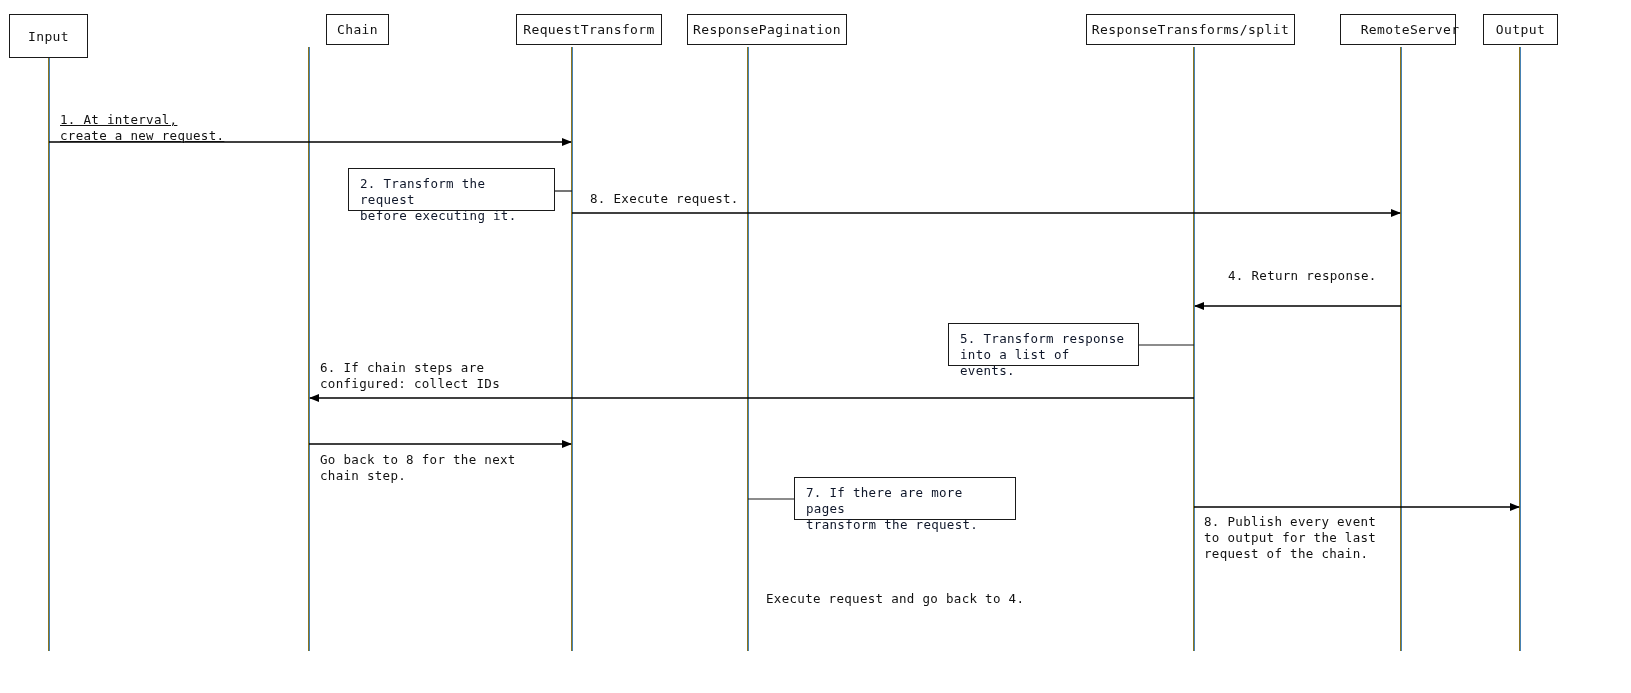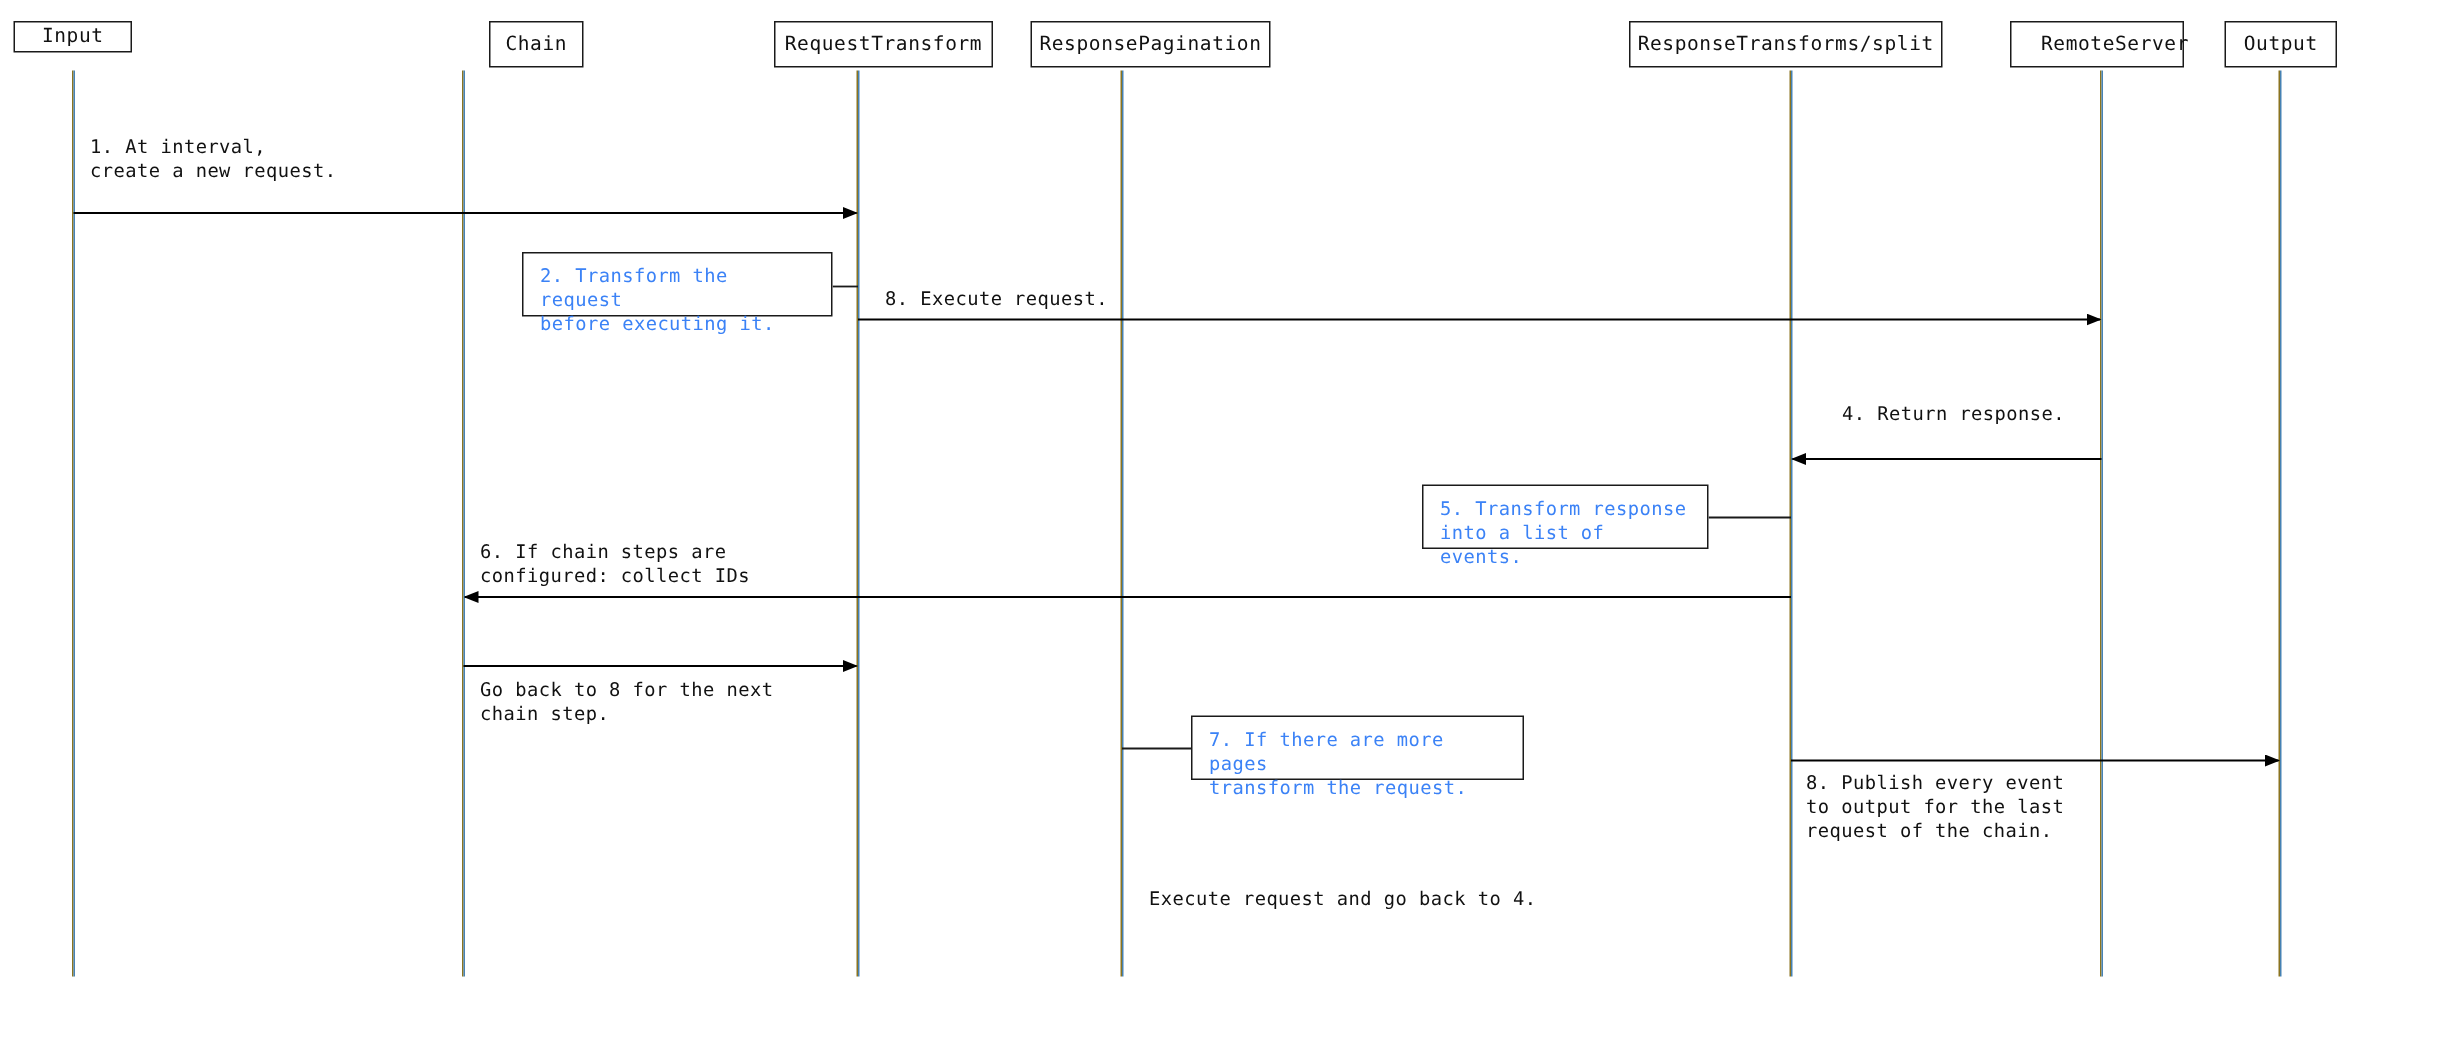--- a/index.html
+++ b/index.html
@@ -35,21 +35,21 @@
     letter-spacing: 0.4px;
     white-space: nowrap;
     z-index: 5;
   }
   .note-box {
     position: absolute;
     box-sizing: border-box;
     border: 1px solid #1a1a1a;
     background: #ffffff;
     font-size: 12.5px;
-    color: #3b82f6;
+    color: #0f172a;
     line-height: 16px;
     letter-spacing: 0.3px;
     padding: 7px 10px 10px 11px;
     white-space: pre-line;
     z-index: 4;
   }
   .msg-label {
     position: absolute;
     font-size: 12.5px;
     color: #111111;
@@ -98,21 +98,21 @@
         <line x1="49" y1="142" x2="571" y2="142" stroke="#000000" stroke-width="1.4" marker-end="url(#arrowR)"></line>
         <line x1="572" y1="213" x2="1400" y2="213" stroke="#000000" stroke-width="1.4" marker-end="url(#arrowR)"></line>
         <line x1="1401" y1="306" x2="1195" y2="306" stroke="#000000" stroke-width="1.4" marker-end="url(#arrowL)"></line>
         <line x1="1194" y1="398" x2="310" y2="398" stroke="#000000" stroke-width="1.4" marker-end="url(#arrowL)"></line>
         <line x1="309" y1="444" x2="571" y2="444" stroke="#000000" stroke-width="1.4" marker-end="url(#arrowR)"></line>
         <line x1="1194" y1="507" x2="1519" y2="507" stroke="#000000" stroke-width="1.4" marker-end="url(#arrowR)"></line>
       </g>
   </svg>
 
   <div id="participants-layer">
-      <div class="participant-box" style="left: 9px; top: 14px; width: 79px; height: 21px;">
+      <div class="participant-box" style="left: 9px; top: 14px; width: 79px; height: 44px;">
         <span>Input</span>
       </div>
       <div class="participant-box" style="left: 278px; top: 14px; width: 63px; height: 31px; margin-left: 48px;">
         <span>Chain</span>
       </div>
       <div class="participant-box" style="left: 516px; top: 14px; width: 146px; height: 31px;">
         <span>RequestTransform</span>
       </div>
       <div class="participant-box" style="left: 687px; top: 14px; width: 160px; height: 31px;">
         <span>ResponsePagination</span>
@@ -129,21 +129,21 @@
     </div>
   <div id="notes-layer">
       <div class="note-box" style="left: 348px; top: 168px; width: 207px; height: 43px;">2. Transform the request
 before executing it.</div>
       <div class="note-box" style="left: 948px; top: 323px; width: 191px; height: 43px;">5. Transform response
 into a list of events.</div>
       <div class="note-box" style="left: 794px; top: 477px; width: 222px; height: 43px;">7. If there are more pages
 transform the request.</div>
     </div>
   <div id="labels-layer">
-      <div class="msg-label" style="left: 60px; top: 90px;">1. At interval,
+      <div class="msg-label" style="left: 60px; top: 112px; text-decoration: underline;">1. At interval,
 create a new request.</div>
       <div class="msg-label" style="left: 590px; top: 191px;">8. Execute request.</div>
       <div class="msg-label" style="left: 1228px; top: 268px;">4. Return response.</div>
       <div class="msg-label" style="left: 320px; top: 360px;">6. If chain steps are
 configured: collect IDs</div>
       <div class="msg-label" style="left: 320px; top: 452px;">Go back to 8 for the next
 chain step.</div>
       <div class="msg-label" style="left: 1204px; top: 514px;">8. Publish every event
 to output for the last
 request of the chain.</div>

